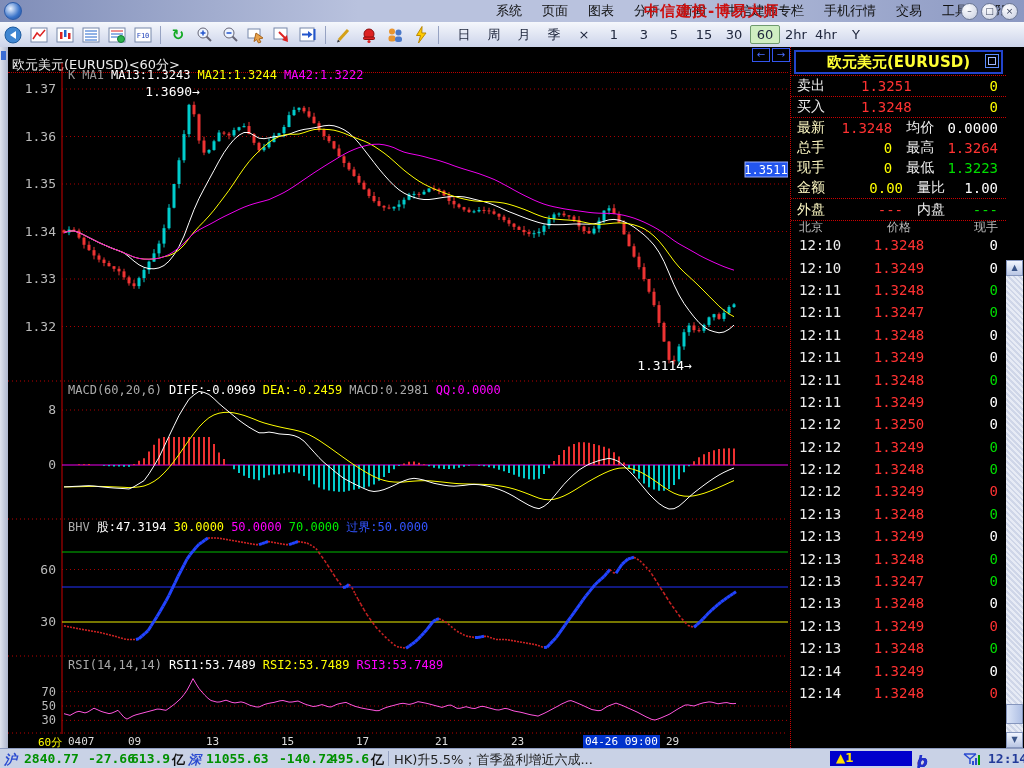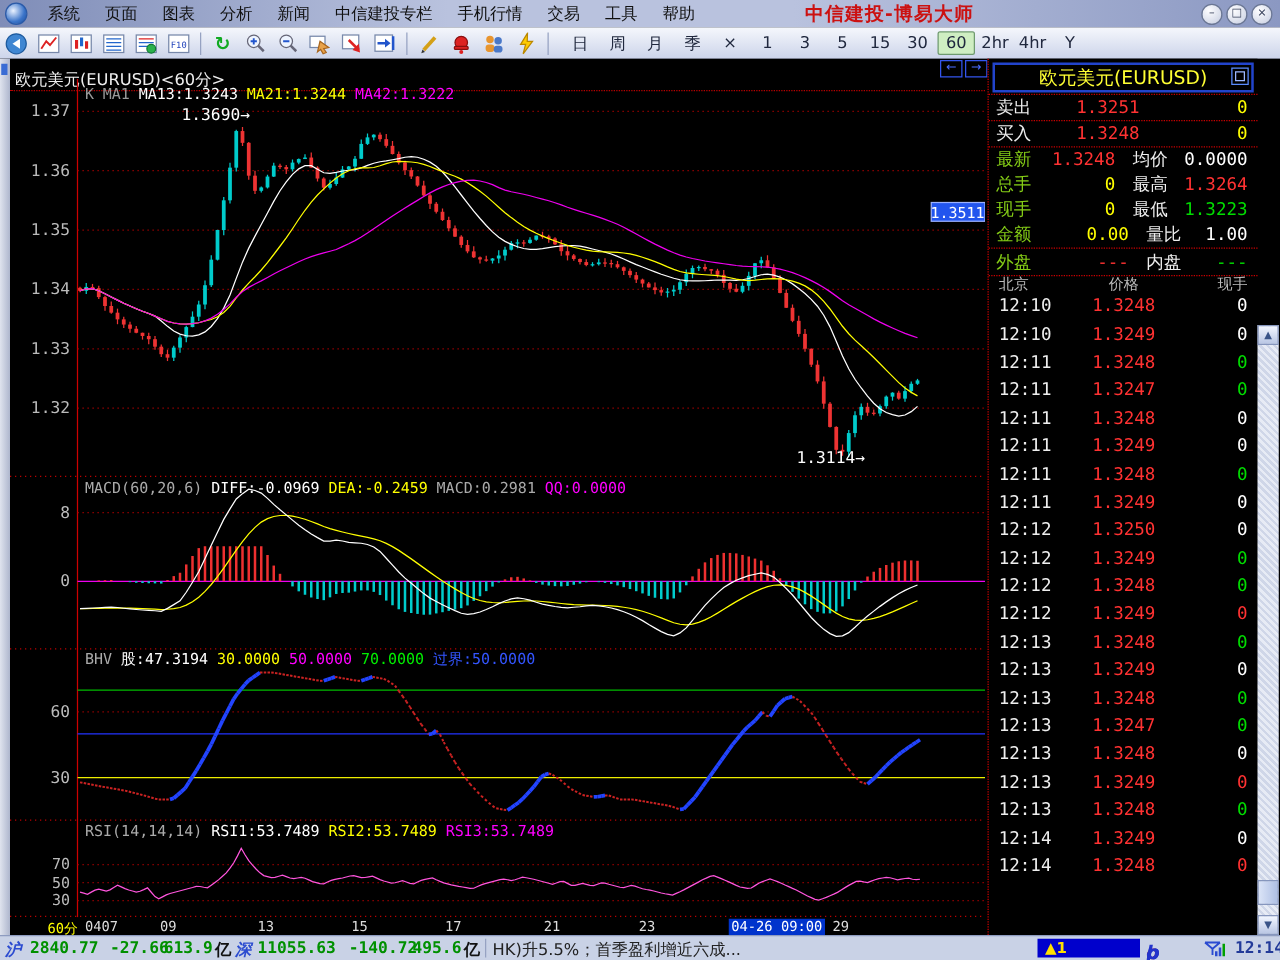--- a/index.html
+++ b/index.html
@@ -1,21 +1,21 @@
 <!DOCTYPE html>
 <html><head>
 <meta charset="utf-8">
 <style>
   html,body{margin:0;padding:0;background:#555;}
   #app{position:relative;width:1024px;height:768px;overflow:hidden;
        font-family:"DejaVu Sans",sans-serif;user-select:none;}
   
   .titlebar{position:absolute;left:0;top:0;width:1024px;height:22px;
     background:linear-gradient(to right,#7f8db8,#b9c2de 35%,#b9c2de 62%,#8b98c2);
-    display:flex;align-items:center;font-size:13px;color:#111;}
+    display:flex;align-items:center;font-size:13px;color:#111;justify-content:space-between;}
   .sysicon{width:16px;height:16px;border-radius:50%;margin:0 6px 0 4px;
     background:radial-gradient(circle at 35% 35%,#eaf2ff,#3b74c9 60%,#1c4f9c);
     border:1px solid #2a5aa8;}
   .menu-item{padding:2px 10px;cursor:default;}
   .win-title{position:absolute;left:644px;top:2px;color:#cc1111;font-weight:bold;
     font-size:15px;letter-spacing:1px;}
   .winbtns{position:absolute;right:6px;top:3px;display:flex;gap:3px;}
   .winbtn{width:15px;height:15px;border-radius:50%;border:1px solid #6b7794;
     background:radial-gradient(circle at 35% 30%,#fdfdff,#c6cde0);
     font-size:9px;line-height:14px;text-align:center;color:#39425c;}
@@ -45,33 +45,33 @@
   .xaxis{position:absolute;left:8px;top:734px;width:780px;height:14px;background:#000;
     font-family:"DejaVu Sans Mono",monospace;font-size:11px;color:#ddd;}
   .xaxis span{position:absolute;top:1px;}
   .xaxis .xbox{background:#0033cc;color:#fff;padding:0 2px;}
   
   .qpanel{position:absolute;left:790px;top:47px;width:216px;height:701px;background:#000;
     border-left:1px dotted #cc0000;box-sizing:border-box;color:#fff;
     font-family:"DejaVu Sans Mono",monospace;}
   .qtitle{height:20px;margin:3px 3px 0 3px;border:2px solid #2244cc;
     display:flex;align-items:center;justify-content:center;position:relative;
-    color:#ffff33;font-weight:normal;font-size:15px;
+    color:#ffff33;font-weight:bold;font-size:15px;
     font-family:"DejaVu Sans",sans-serif;border-bottom:2px solid #2244cc;}
   .qtitle .maxbox{position:absolute;right:2px;top:2px;width:12px;height:12px;
     border:1px solid #5b8cff;}
   .qtitle .maxbox div{margin:2px;width:6px;height:6px;border:1px solid #9db8ff;}
   .qhdrline{border-bottom:1px dotted #cc0000;margin:1px 0 0 0;}
   .qrow{height:20px;display:flex;align-items:center;font-size:14px;}
   .qrow .ql{width:56px;padding-left:6px;color:#eee;font-family:"DejaVu Sans",sans-serif;}
   .qrow .qp{width:72px;padding-left:8px;}
   .qrow .qv{flex:1;text-align:right;padding-right:8px;}
   .qsep{border-bottom:1px dotted #cc0000;}
   .grow{height:20px;display:flex;align-items:center;font-size:14px;}
-  .grow .l1{width:48px;padding-left:6px;color:#84cc16;font-family:"DejaVu Sans",sans-serif;}
+  .grow .l1{width:48px;padding-left:6px;color:#fef9c3;font-family:"DejaVu Sans",sans-serif;}
   .grow .v1{width:58px;text-align:right;}
   .grow .l2{width:46px;padding-left:14px;color:#eee;font-family:"DejaVu Sans",sans-serif;}
   .grow .v2{flex:1;text-align:right;padding-right:8px;}
   .listhdr{height:13px;display:flex;font-size:12px;color:#bbb;align-items:center;
     font-family:"DejaVu Sans",sans-serif;}
   .listhdr span:nth-child(1){padding-left:8px;width:60px;}
   .listhdr span:nth-child(2){width:80px;text-align:center;}
   .listhdr span:nth-child(3){flex:1;text-align:right;padding-right:8px;}
   .trow{height:22.4px;display:flex;align-items:center;font-size:14px;}
   .trow .tt{padding-left:8px;width:60px;color:#eee;}

